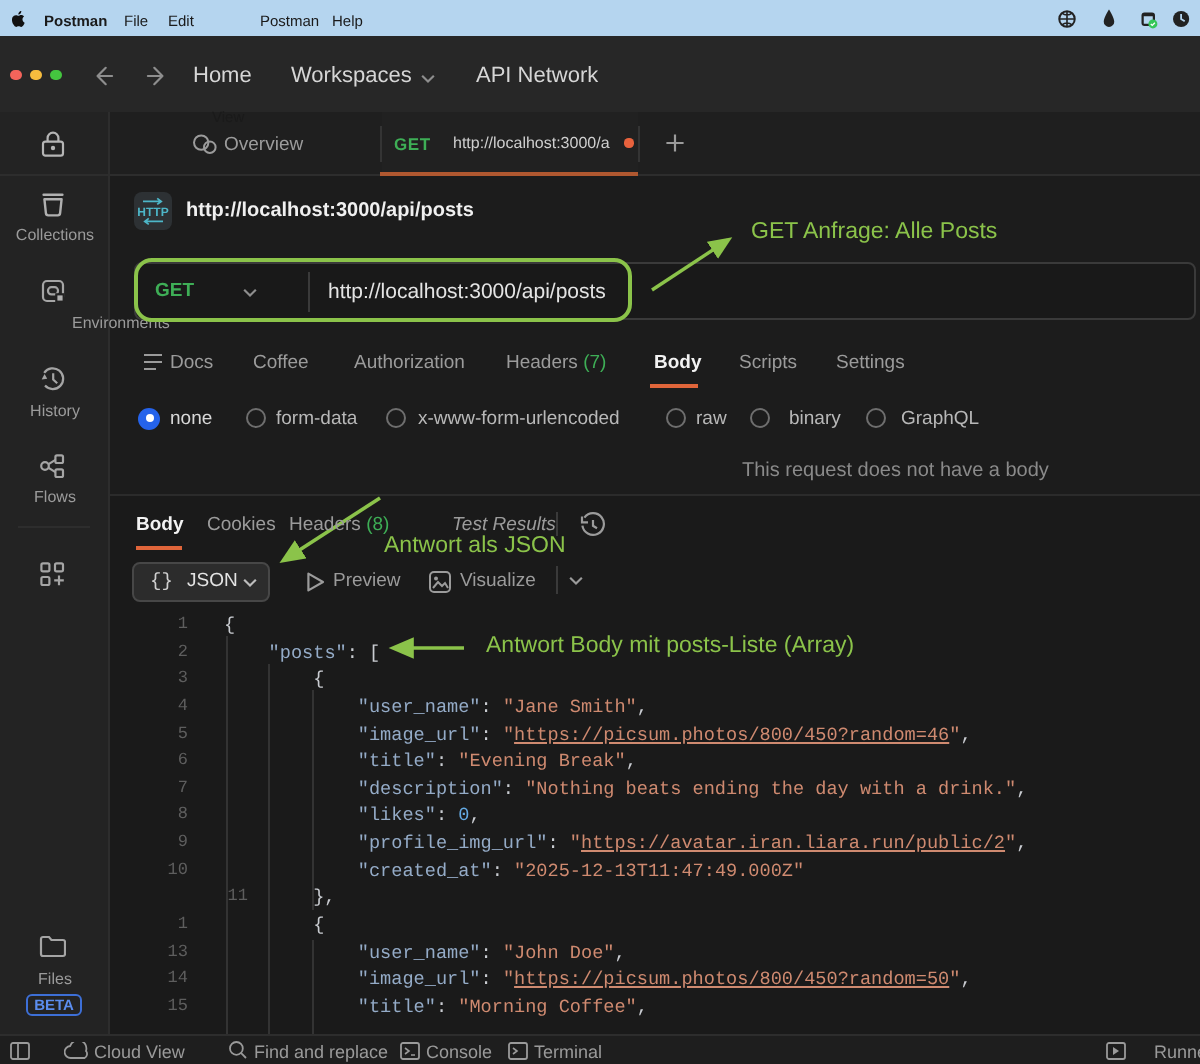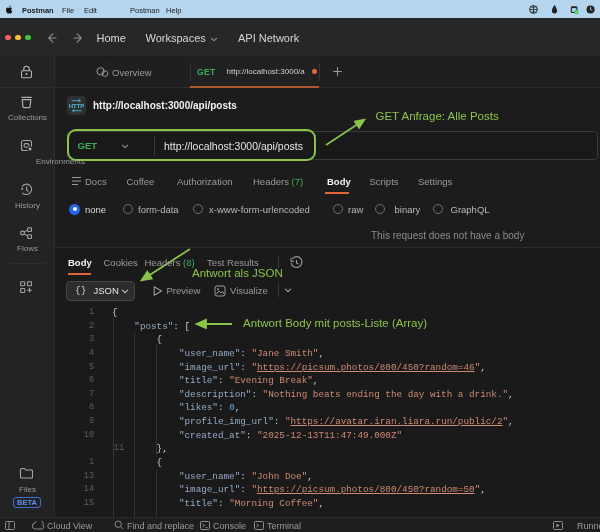--- a/index.html
+++ b/index.html
@@ -198,21 +198,21 @@
       </marker>
     </defs>
     <line x1="56" y1="2" x2="8" y2="33" stroke="#8bc34a" stroke-width="1.8" marker-end="url(#ah2)"></line>
   </svg>
 <div class="abs" style="left:55px; top:247px; width:545px; height:1px; background:#2b2b2b;"></div>
 
 <span class="abs" style="left:68px; top:257px; font-size:9.5px; font-weight:bold; color:#f2f2f2;">Body</span>
 <div class="abs" style="left:68px; top:273.4px; width:23px; height:2px; background:#e0653a;"></div>
 <span class="rtab" style="left:103.5px; top:257px;">Cookies</span>
 <span class="rtab" style="left:144.5px; top:257px;">Headers <span style="color:#3eae56;">(8)</span></span>
-<span class="rtab" style="left:207px; top:257px;">Test Results</span>
+<span class="rtab" style="left:226px; top:257px;font-style:italic;">Test Results</span>
 <div class="abs" style="left:277.5px; top:256px; height:12px; width:1px; background:#3a3a3a;"></div>
 <svg class="abs" style="left:290px; top:256px;" width="13" height="13" viewBox="0 0 13 13">
     <path d="M2.2 2.8A5.4 5.4 0 111.2 6.8" fill="none" stroke="#9b9b9b" stroke-width="1.1"></path>
     <path d="M1 2.2v3h3" fill="none" stroke="#9b9b9b" stroke-width="1.1"></path>
     <path d="M6.5 4v2.9l2 1.2" fill="none" stroke="#9b9b9b" stroke-width="1.1"></path>
   </svg>
 
 <div class="abs" style="left:66px; top:280.5px; width:69px; height:20px; background:#2c2c2c; border:1px solid #474747; border-radius:4px;"></div>
 <span class="abs" style="left:75px; top:285px; font-size:9.5px; color:#cfcfcf; font-family:'Liberation Mono',monospace;">{}</span>
 <span class="abs" style="left:93.5px; top:285px; font-size:9.5px; color:#e4e4e4;">JSON</span>

